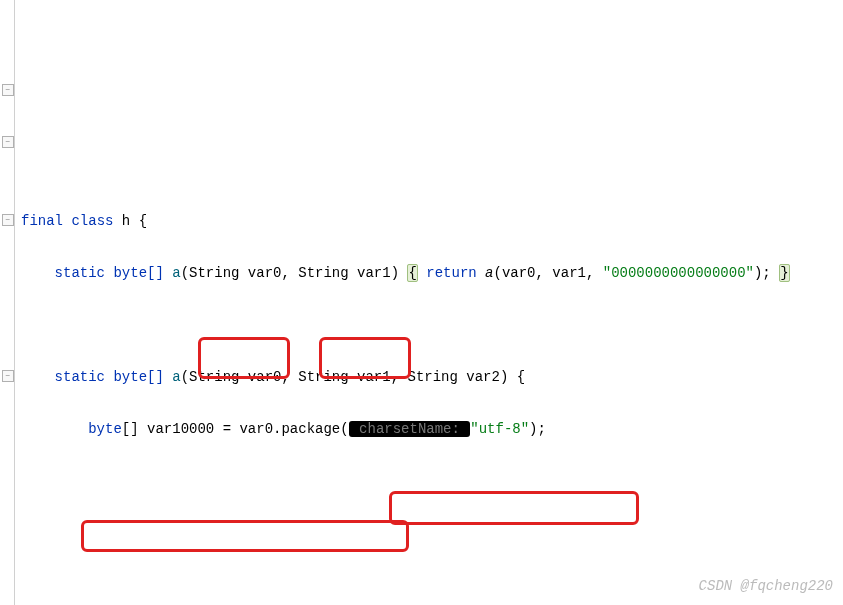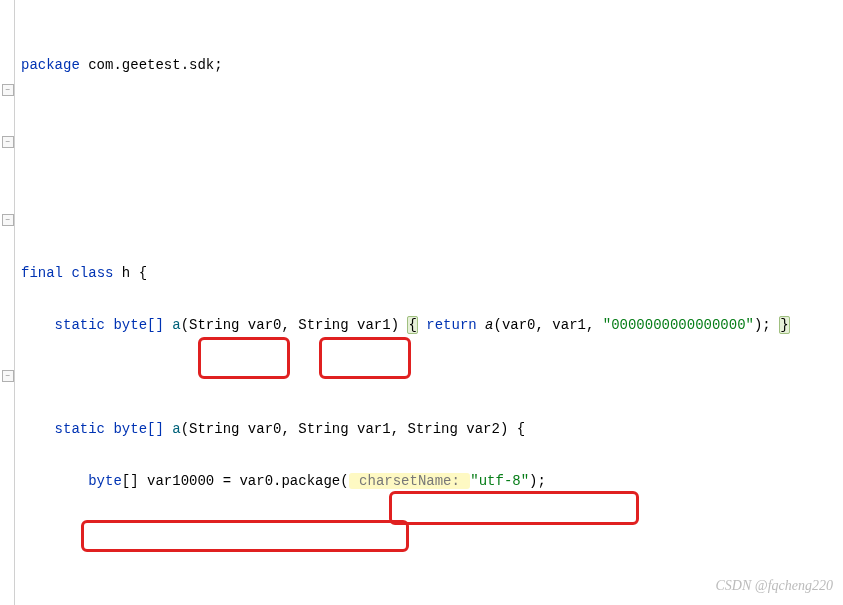--- a/index.html
+++ b/index.html
@@ -44,21 +44,21 @@
     position: relative;
     flex: 1;
   }
   .line {
     height: 26px;
     position: relative;
   }
   .kw { color: #0033b3; }
   .pkg { color: #000000; }
   .str { color: #067d17; }
-  .hint { color: #787878; background: #fef9c3; border-radius: 3px; padding: 0 2px; font-style: normal; }
+  .hint { color: #787878; background: #000000; border-radius: 3px; padding: 0 2px; font-style: normal; }
   .fn { color: #00627a; }
   .italic { font-style: italic; }
   .dots-box {
     border: 1px solid #c0c0c0;
     background: #f5f5f5;
     padding: 0 4px;
     border-radius: 2px;
     color: #888;
   }
   .match-brace { background: #e6f0d8; border: 1px solid #a0c080; border-radius: 2px;}
@@ -67,40 +67,39 @@
     border: 3px solid #e02020;
     border-radius: 6px;
     pointer-events: none;
     z-index: 5;
   }
   .watermark {
     position: absolute;
     right: 10px;
     bottom: 6px;
     color: rgba(120,120,120,0.5);
-    font-family: Liberation Serif, serif;
+    font-family: Liberation Mono, monospace;
     font-size: 14px;
     font-style: italic;
     pointer-events: none;
     z-index: 10;
   }
 </style>
 </head>
 <body>
 
 <div class="editor">
   <div class="gutter">
     <div class="fold-marker" style="top:84px;">−</div>
     <div class="fold-marker" style="top:136px;">−</div>
     <div class="fold-marker" style="top:214px;">−</div>
     <div class="fold-marker" style="top:370px;">−</div>
   </div>
   <div class="code">
 
-<div class="line"><span class="kw">package </span><span class="pkg">com.geetest.sdk;</span></div>
 <div class="line"></div>
 <div class="line"></div>
 <div class="line"></div>
 <div class="line"><span class="kw">final </span><span class="kw">class </span><span>h </span><span>{</span></div>
 <div class="line">    <span class="kw">static </span><span class="kw">byte[] </span><span class="fn">a</span><span>(String var0, String var1) </span><span class="match-brace">{</span><span class="kw"> return </span><span class="italic">a</span><span>(var0, var1, </span><span class="str">"0000000000000000"</span><span>); </span><span class="match-brace">}</span></div>
 <div class="line"></div>
 <div class="line">    <span class="kw">static </span><span class="kw">byte[] </span><span class="fn">a</span><span>(String var0, String var1, String var2) {</span></div>
 <div class="line">        <span class="kw">byte</span><span>[] var10000 = var0.package(</span><span class="hint"> charsetName: </span><span class="str">"utf-8"</span><span>);</span></div>
 
 

